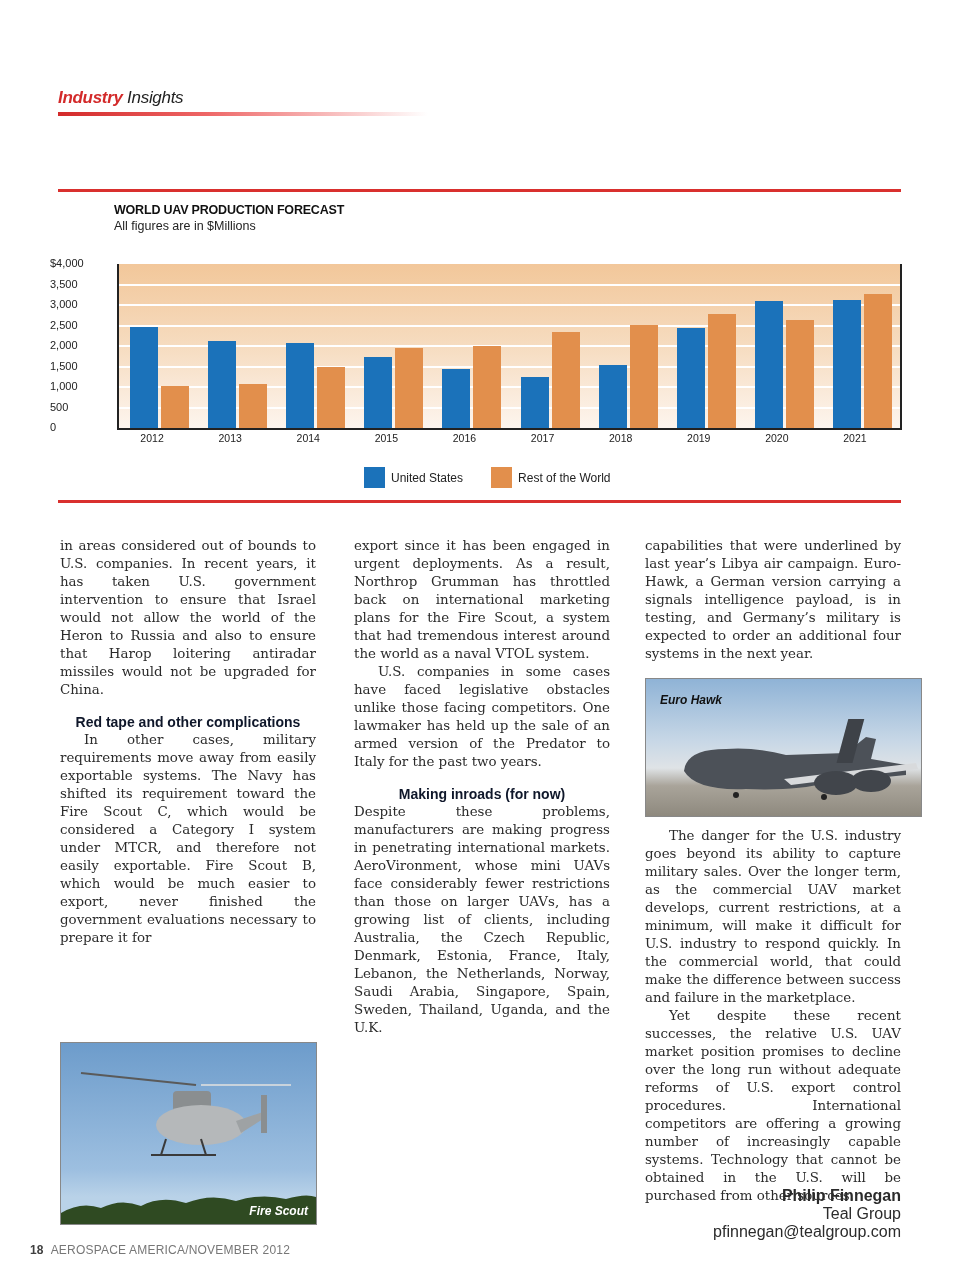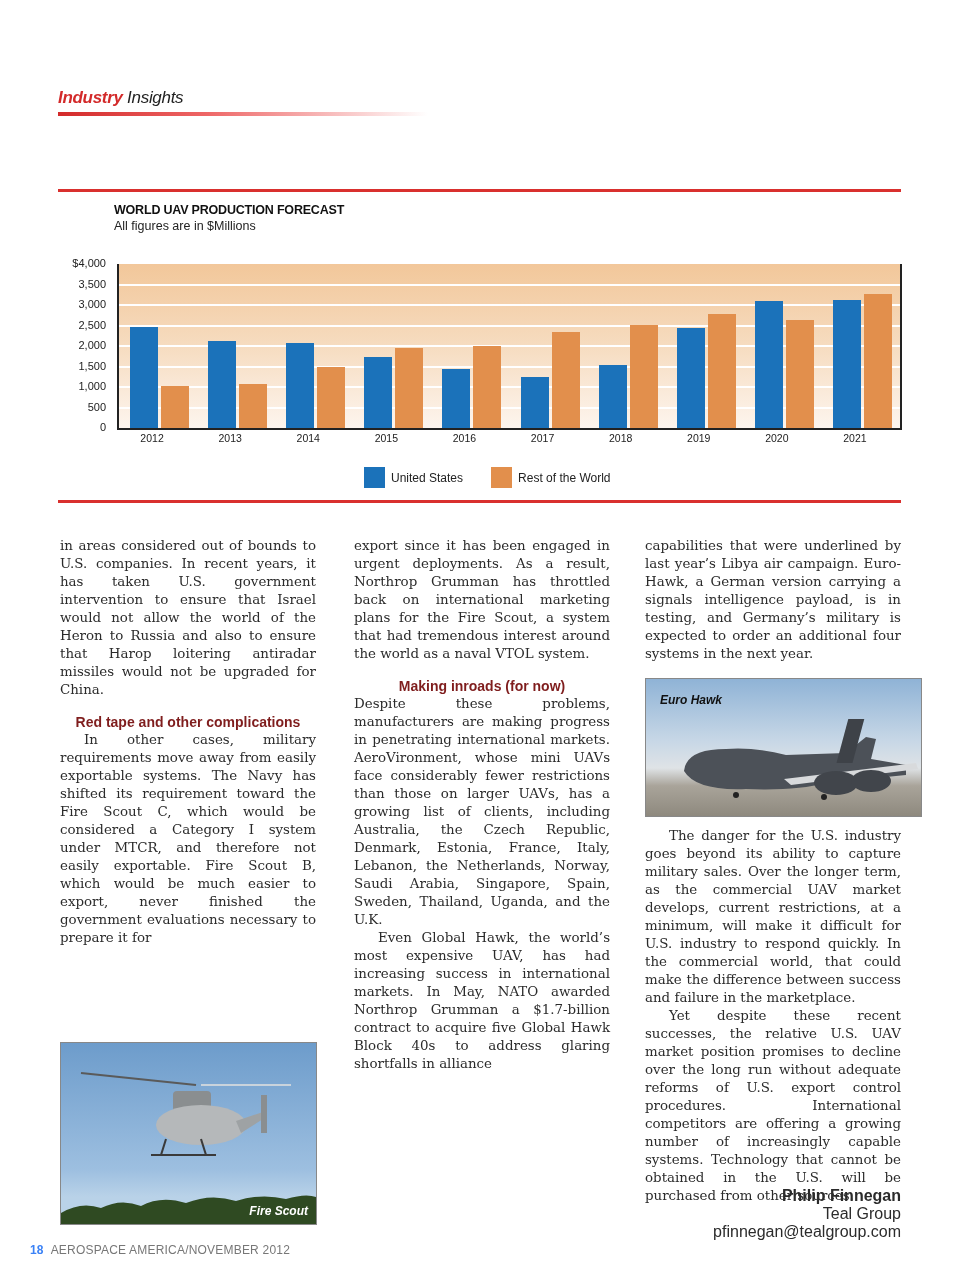--- a/index.html
+++ b/index.html
@@ -14,41 +14,41 @@
   .chart-rule-top { left:58px; top:189px; width:843px; height:3px; background:#d9302e; }
   .chart-rule-bottom { left:58px; top:500px; width:843px; height:3px; background:#d9302e; }
   .chart-title { left:114px; top:203px; font-family:"Liberation Sans", sans-serif; font-size:12.5px; font-weight:bold; color:#111; letter-spacing:-0.2px; }
   .chart-subtitle { left:114px; top:219px; font-family:"Liberation Sans", sans-serif; font-size:12.5px; color:#222; }
 
   .plot { left:117px; top:264px; width:781px; height:164px; background:linear-gradient(to bottom,#f2c79a 0%, #f6dcc0 50%, #fdf5ee 100%); border-left:2px solid #222; border-right:2px solid #222; border-bottom:2px solid #222; }
   .gridline { position:absolute; left:0; right:0; height:2px; background:#ffffff; }
   .bar { position:absolute; bottom:0; }
   .bar.us { background:#1b72ba; }
   .bar.row { background:#e28f4c; }
-  .ytick { position:absolute; right:854px; font-family:"Liberation Sans", sans-serif; font-size:11px; color:#222; text-align:right; }
+  .ytick { position:absolute; right:854px; font-family:"Liberation Sans", sans-serif; font-size:11px; color:#222; text-align:left; }
   .xtick { position:absolute; top:432px; font-family:"Liberation Sans", sans-serif; font-size:10.5px; color:#222; width:60px; text-align:center; }
 
   .legend { left:364px; top:467px; font-family:"Liberation Sans", sans-serif; font-size:12px; color:#222; display:flex; align-items:flex-end; }
   .legend .sw { width:21px; height:21px; margin-right:6px; }
   .legend .item { display:flex; align-items:center; margin-right:28px; }
 
   .col { position:absolute; top:537px; width:256px; font-size:13.4px; line-height:18px; text-align:justify; color:#2b2b2b; }
   .col p { margin:0; }
   .col p.indent { text-indent:24px; }
-  .col h3 { margin:14px 0 0 0; font-family:"Liberation Sans", sans-serif; font-size:14px; font-weight:bold; color:#7f1d1d; text-align:center; line-height:18px; }
+  .col h3 { margin:14px 0 0 0; font-family:"Liberation Sans", sans-serif; font-size:14px; font-weight:bold; color:#0f172a; text-align:center; line-height:18px; }
   .col1 { left:60px; }
   .col2 { left:354px; }
   .col3 { left:645px; }
 
   .photo { position:absolute; border:1px solid #888; overflow:hidden; }
   .photo-caption { position:absolute; font-family:"Liberation Sans", sans-serif; font-weight:bold; font-style:italic; font-size:12px; }
 
   .byline { text-align:right; font-family:"Liberation Sans", sans-serif; font-size:16px; line-height:18px; }
   .footer { left:30px; top:1243px; font-family:"Liberation Sans", sans-serif; font-size:12px; color:#777; letter-spacing:0.2px; }
-  .footer .num { font-weight:bold; color:#3b82f6; margin-right:4px; }
+  .footer .num { font-weight:bold; color:#404040; margin-right:4px; }
 </style>
 </head>
 <body>
 
 <div class="abs section-header">
   <span class="strong">Industry</span>
   <span class="light">Insights</span>
 </div>
 <div class="abs header-rule"></div>
 
@@ -138,23 +138,23 @@
     <rect x="200" y="52" width="6" height="38" fill="#8a8e90"></rect>
     <line x1="90" y1="112" x2="155" y2="112" stroke="#3a3a3a" stroke-width="2"></line>
     <line x1="105" y1="96" x2="100" y2="112" stroke="#3a3a3a" stroke-width="2"></line>
     <line x1="140" y1="96" x2="145" y2="112" stroke="#3a3a3a" stroke-width="2"></line>
   </svg>
   <div class="photo-caption" style="right:8px; bottom:6px; color:#fff;">Fire Scout</div>
 </div>
 
 <div class="col col2">
   <p>export since it has been engaged in urgent deployments. As a result, Northrop Grumman has throttled back on international marketing plans for the Fire Scout, a system that had tremendous interest around the world as a naval VTOL system.</p>
+  <p class="indent">U.S. companies in some cases have faced legislative obstacles unlike those facing competitors. One lawmaker has held up the sale of an armed version of the Predator to Italy for the past two years.</p>
   <h3>Making inroads (for now)</h3>
   <p>Despite these problems, manufacturers are making progress in penetrating international markets. AeroVironment, whose mini UAVs face considerably fewer restrictions than those on larger UAVs, has a growing list of clients, including Australia, the Czech Republic, Denmark, Estonia, France, Italy, Lebanon, the Netherlands, Norway, Saudi Arabia, Singapore, Spain, Sweden, Thailand, Uganda, and the U.K.</p>
-  <p class="indent">Even Global Hawk, the world’s most expensive UAV, has had increasing success in international markets. In May, NATO awarded Northrop Grumman a $1.7-billion contract to acquire five Global Hawk Block 40s to address glaring shortfalls in alliance</p>
 </div>
 
 <div class="col col3">
   <p>capabilities that were underlined by last year’s Libya air campaign. Euro-Hawk, a German version carrying a signals intelligence payload, is in testing, and Germany’s military is expected to order an additional four systems in the next year.</p>
 </div>
 
 <div class="photo" style="left:645px; top:678px; width:255px; height:137px; background:linear-gradient(to bottom,#8fb3d6 0%, #c7d7e6 45%, #dfe3e6 65%, #a9a49a 78%, #8e897e 100%);padding-left:20px;">
   <svg width="255" height="137">
     <path d="M18 92 Q20 70 60 70 Q90 68 120 76 L180 74 L200 58 L210 60 L205 80 L240 86 L240 96 L160 104 Q130 112 80 110 Q30 112 18 92 Z" fill="#4c5158"></path>
     <path d="M118 100 L250 84 L252 90 L125 106 Z" fill="#d8dadc"></path>

